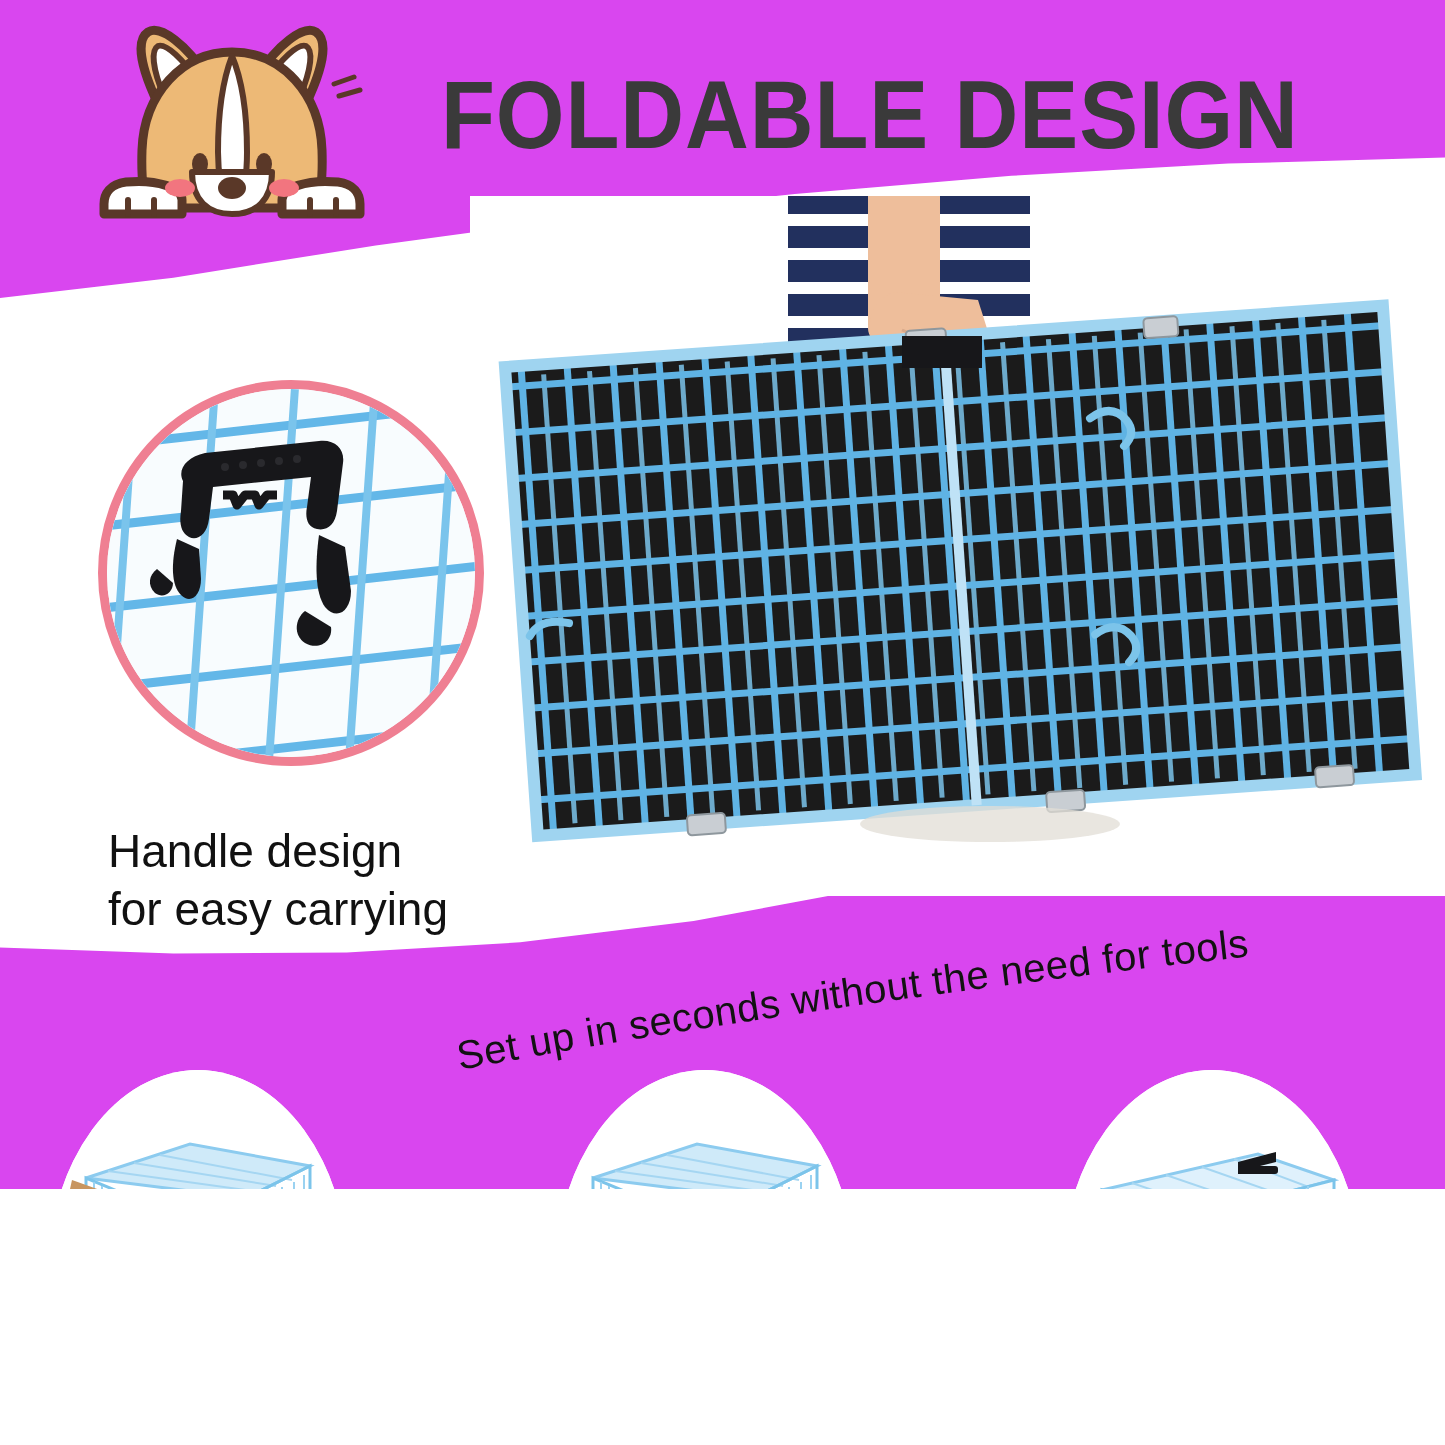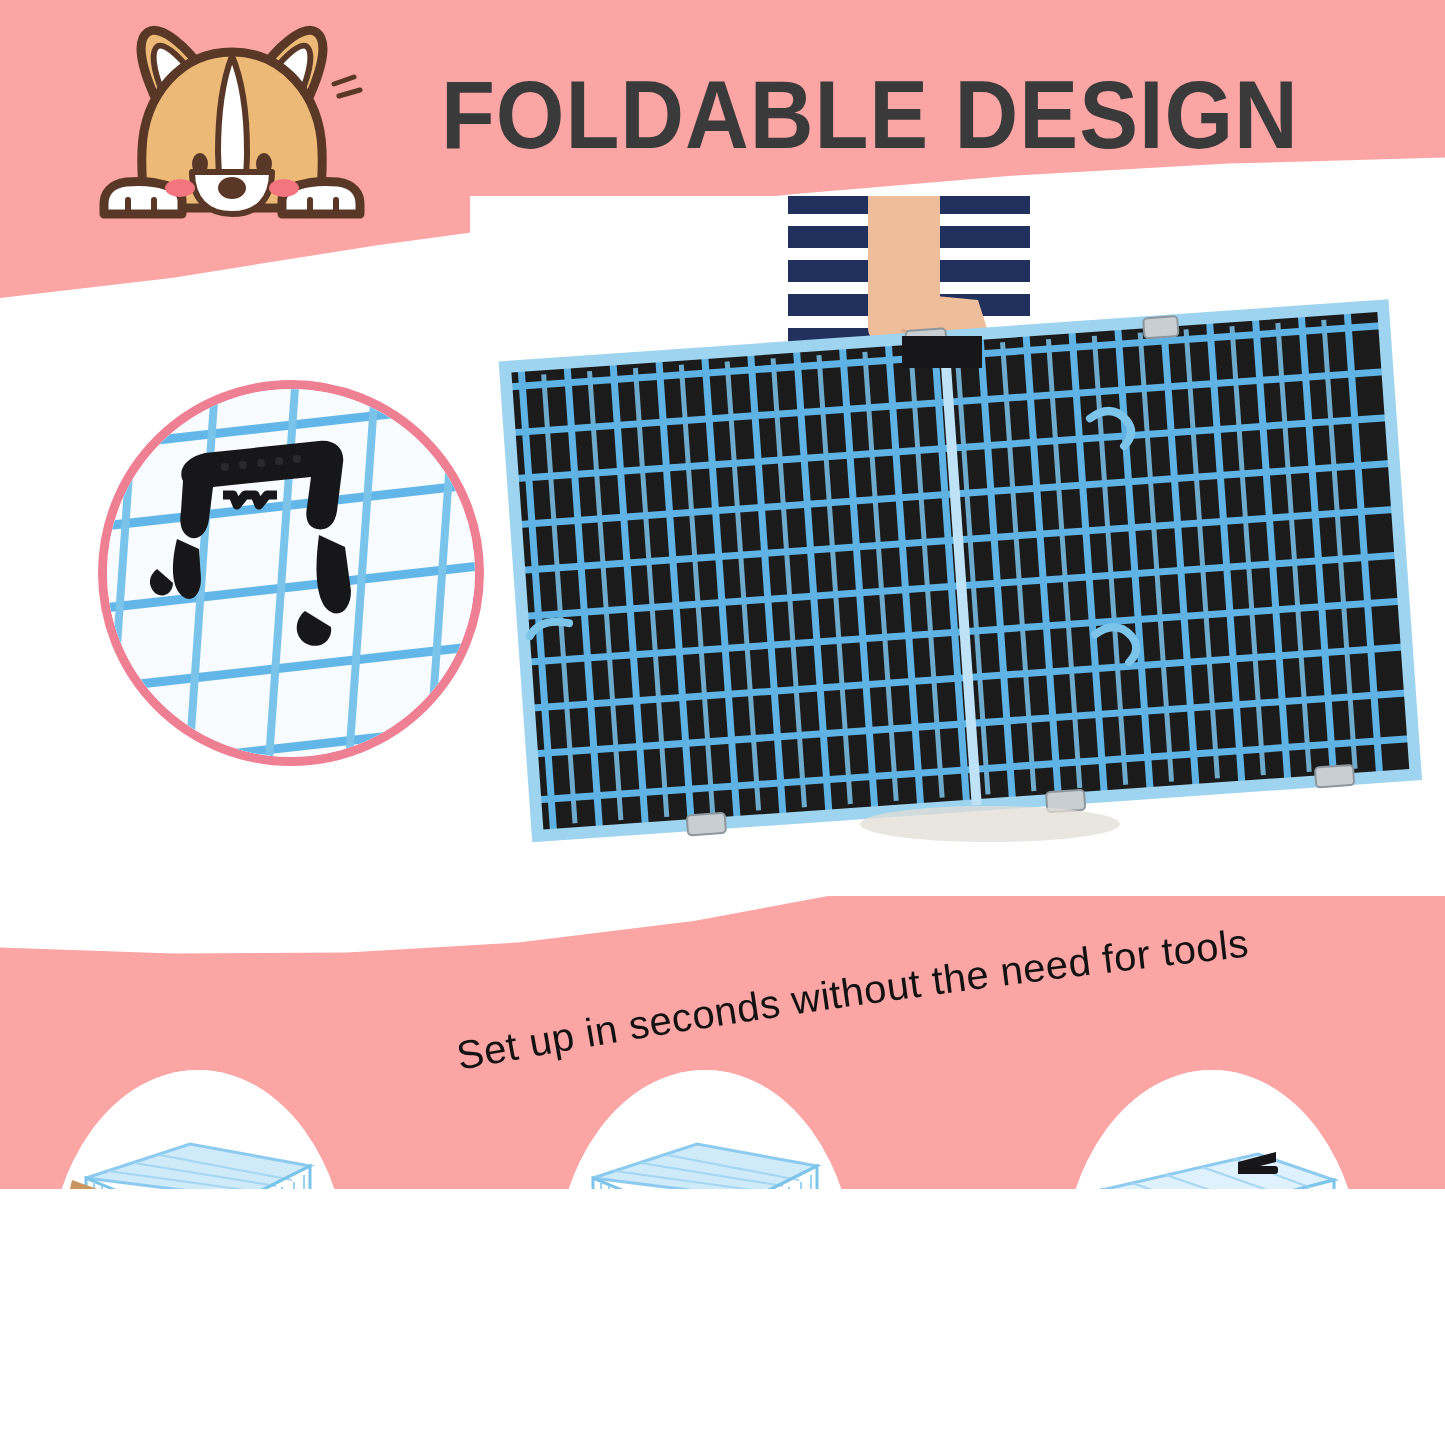--- a/index.html
+++ b/index.html
@@ -1,18 +1,18 @@
 <!DOCTYPE html>
 <html><head>
 <meta charset="utf-8">
 <style>
   html,body{margin:0;padding:0;background:#fff;}
   #stage{
     position:relative;width:1445px;height:1189px;overflow:hidden;
-    background:#fca5a5;
+    background:#d946ef;
     font-family:"Liberation Sans", sans-serif;
   }
 
   
   .white-hero{
     position:absolute;left:0;top:0;width:1445px;height:1010px;
     background:#ffffff;
     
     clip-path: polygon(0% 29.5%, 12% 27.5%, 26% 24.3%, 40% 21.6%, 55% 19.2%, 70% 17.4%, 85% 16.2%, 100% 15.6%, 100% 60.0%, 96% 66.0%, 90% 72.0%, 82% 78.0%, 72% 83.5%, 60% 88.0%, 48% 91.2%, 36% 93.3%, 24% 94.3%, 12% 94.4%, 0% 93.8%);
   }
@@ -261,20 +261,24 @@
         <path d="M126 116 l10 0 l4 10 l8 -10 l10 0 l4 10 l8 -10 l10 0" fill="none" stroke="#17171A" stroke-width="9" stroke-linejoin="round"></path>
 
         <path d="M80 160 C74 184 74 206 84 216 C94 226 104 216 104 200 L102 170 Z" fill="#17171A"></path>
         <path d="M222 156 C218 186 218 214 228 228 C240 242 254 232 254 212 L248 168 Z" fill="#17171A"></path>
         <path d="M60 190 C52 196 50 206 58 214 C66 220 76 214 76 204 Z" fill="#17171A"></path>
         <path d="M208 232 C198 240 196 256 208 264 C222 272 236 262 234 248 Z" fill="#17171A"></path>
       </g>
     </svg>
   </div>
 
+  <div class="caption">
+    <div>Handle design</div>
+    <div>for easy carrying</div>
+  </div>
 
   <div class="arc-text">
     <svg width="1015" height="160" viewBox="0 0 1015 160">
       <defs>
         <path id="arcpath" d="M30 140 C260 96 620 44 1000 8" fill="none"></path>
       </defs>
       <text>
         <textPath href="#arcpath" id="arc-tp" startOffset="0">Set up in seconds without the need for tools</textPath>
       </text>
     </svg>

